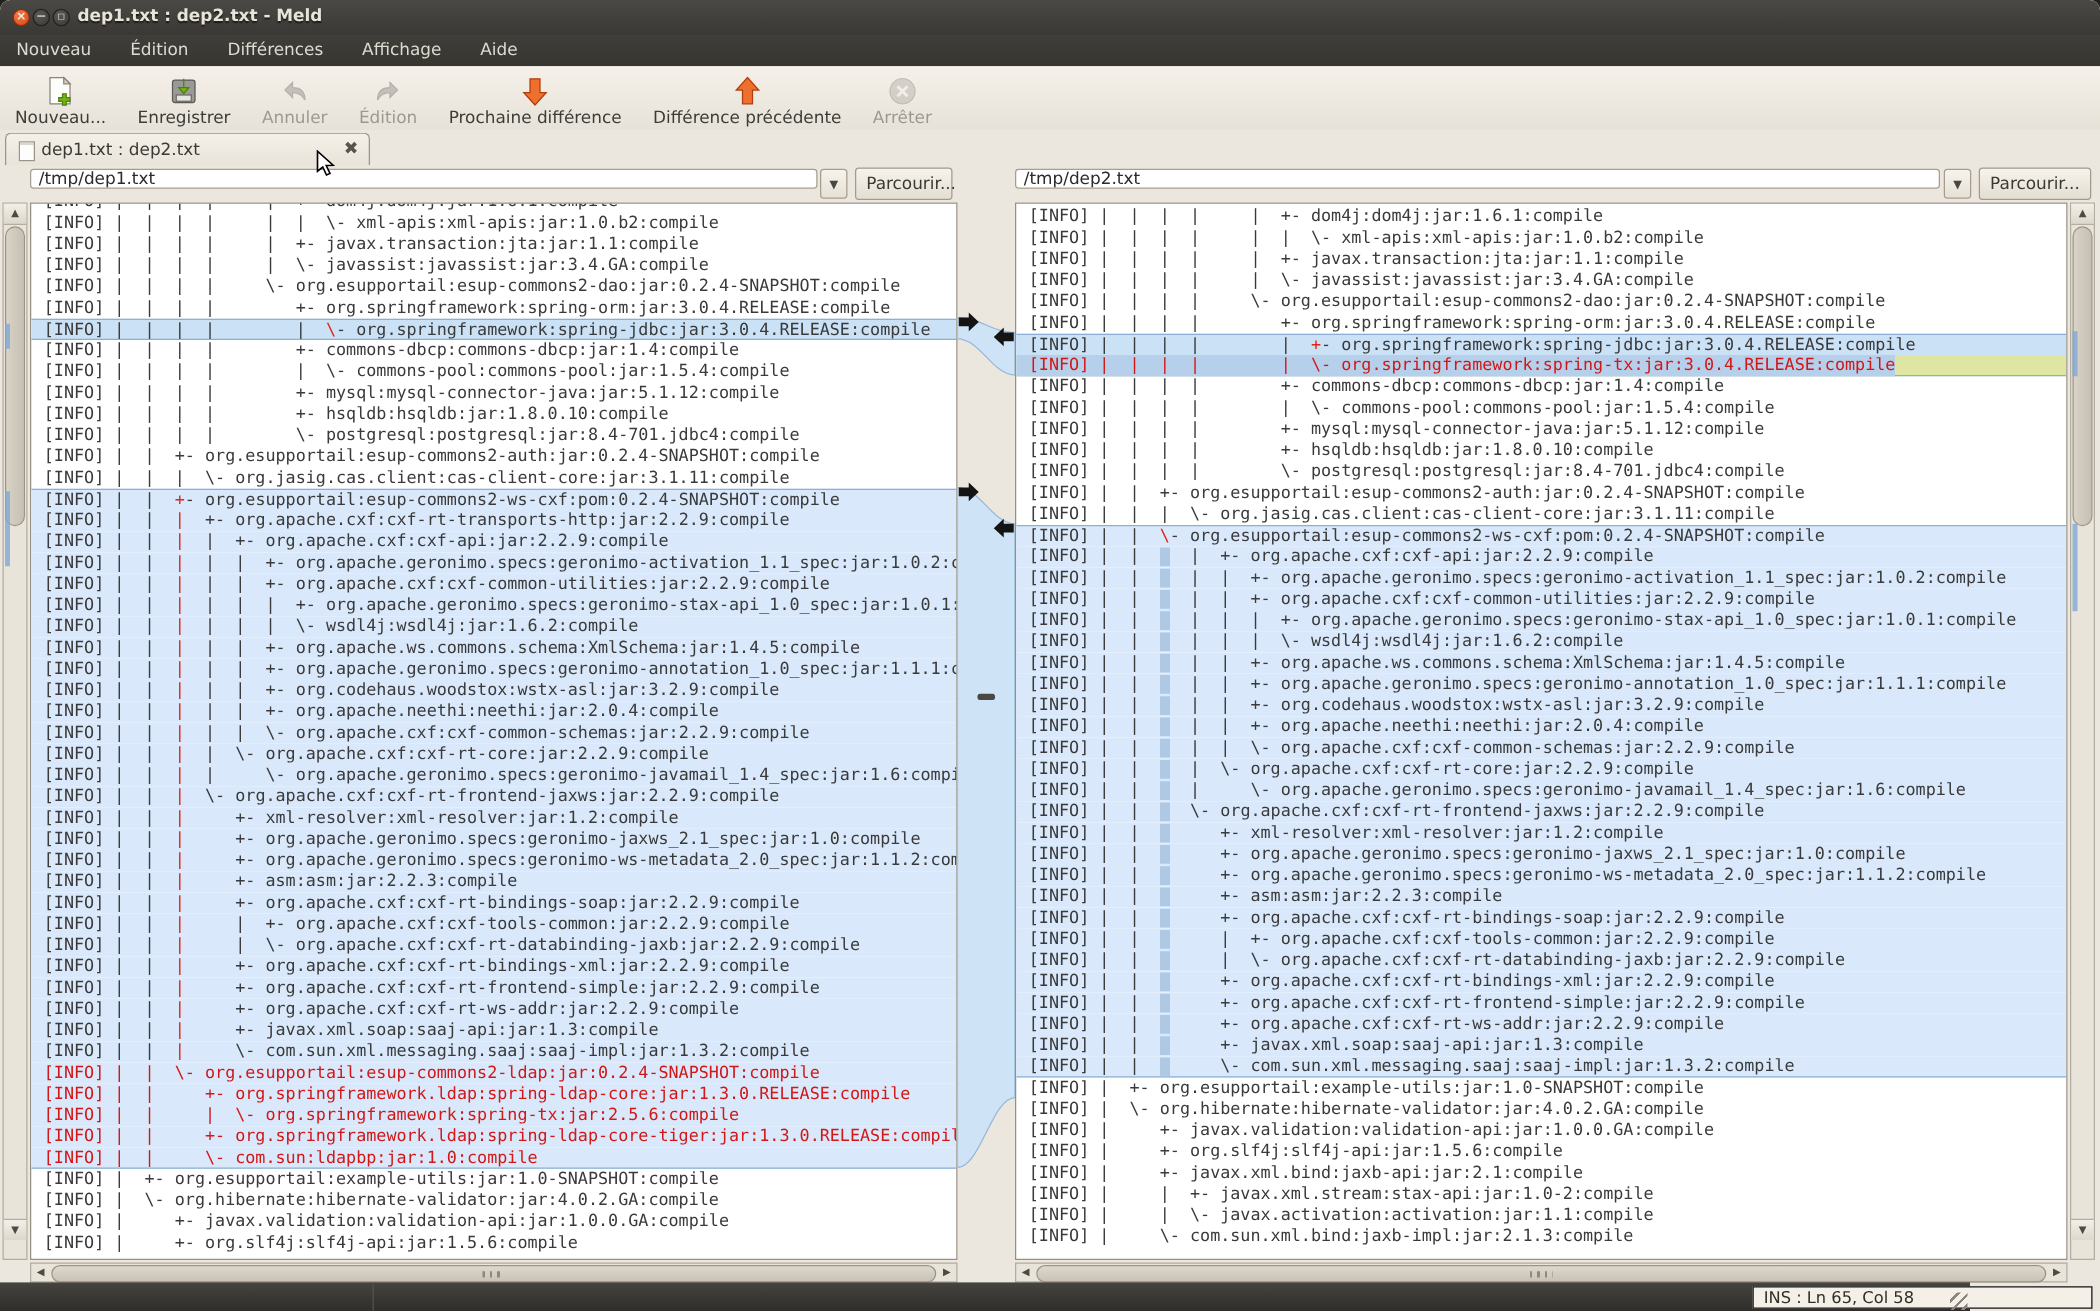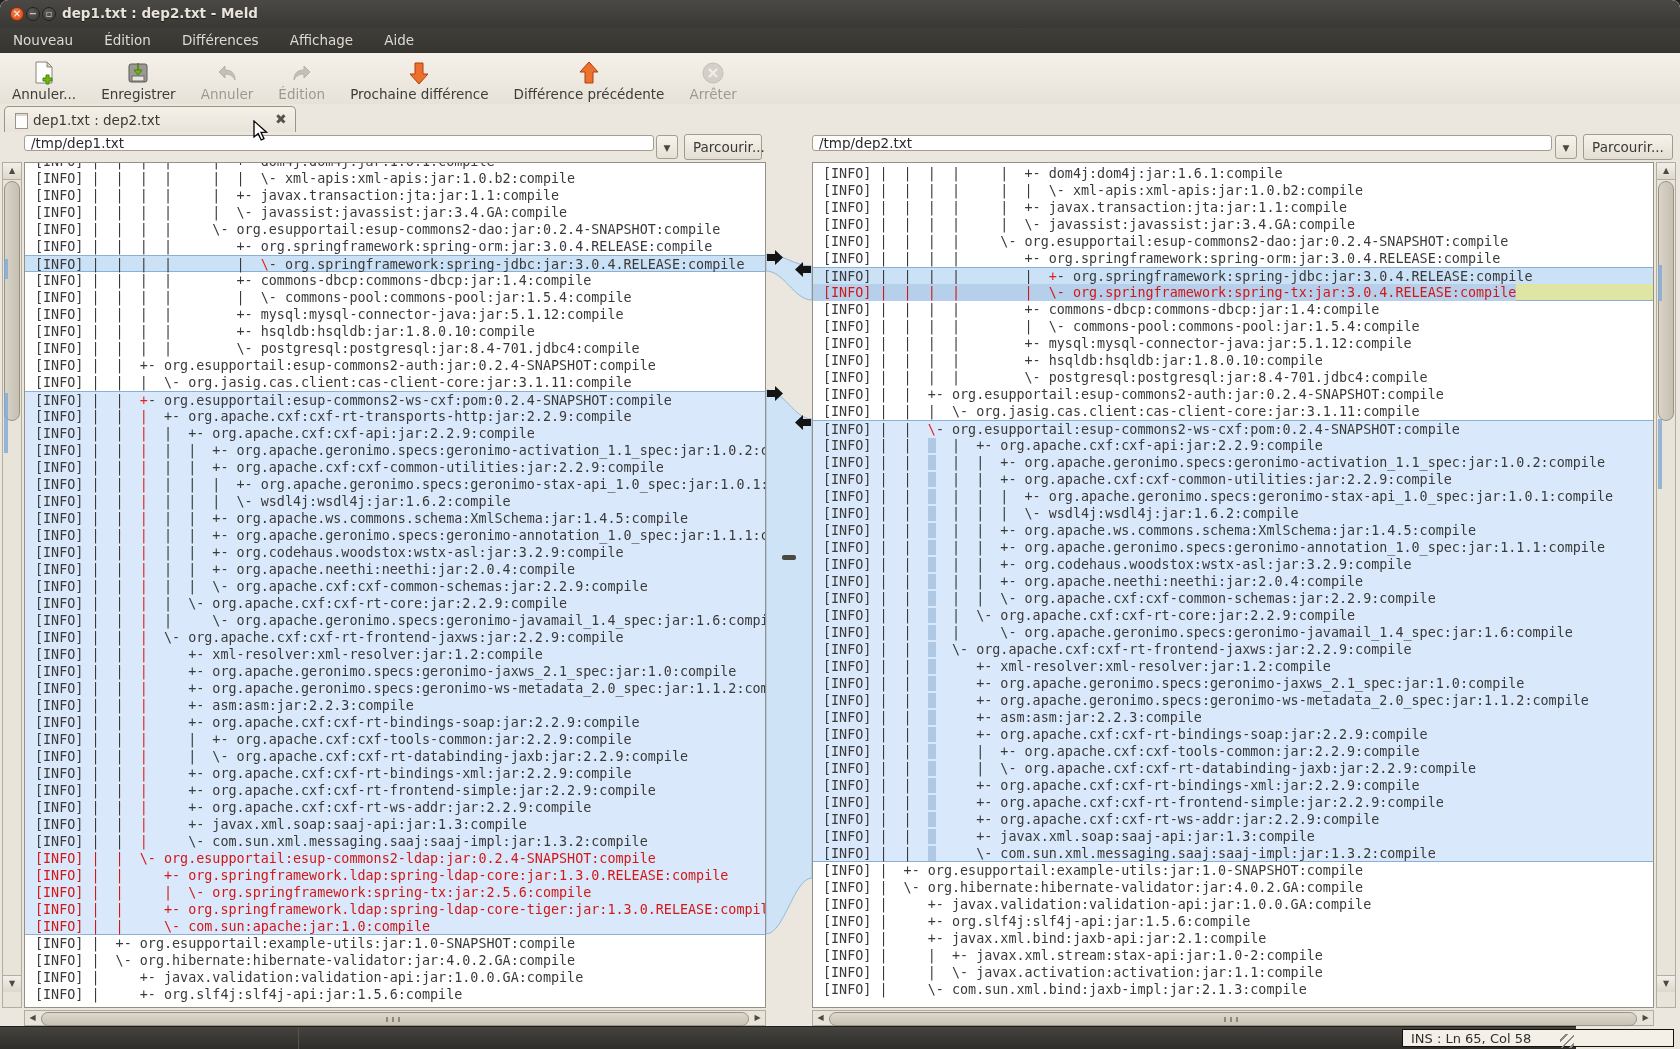--- a/index.html
+++ b/index.html
@@ -119,21 +119,21 @@
 
   <div id="toolbar">
     <div class="tbtn">
       <span class="ticon">
         <svg width="22" height="24" viewBox="0 0 22 24">
             <path d="M3 1h11l5 5v16H3z" fill="#fdfdfb" stroke="#8a8578"></path>
             <path d="M14 1l5 5h-5z" fill="#d8d4c8" stroke="#8a8578"></path>
             <path d="M13 14h3v3h3v3h-3v3h-3v-3h-3v-3h3z" fill="#73b514" stroke="#4e8009"></path>
           </svg>
       </span>
-      <span>Annuler...</span>
+      <span>Nouveau...</span>
     </div>
     <div class="tbtn">
       <span class="ticon">
         <svg width="24" height="24" viewBox="0 0 24 24">
             <rect x="3" y="3" width="18" height="18" rx="2" fill="#9a9994" stroke="#5c5b57"></rect>
             <rect x="6" y="15" width="12" height="5" fill="#e8e6e0" stroke="#6b6a66"></rect>
             <path d="M12 3v7h4l-4 5-4-5h4z" fill="#73b514" stroke="#4e8009" transform="translate(0,-1)"></path>
           </svg>
       </span>
       <span>Enregistrer</span>
@@ -246,21 +246,21 @@
         <div class="row chg"><span>[INFO] |  |  </span><span class="mark-red">|</span><span>     |  \- org.apache.cxf:cxf-rt-databinding-jaxb:jar:2.2.9:compile</span></div>
         <div class="row chg"><span>[INFO] |  |  </span><span class="mark-red">|</span><span>     +- org.apache.cxf:cxf-rt-bindings-xml:jar:2.2.9:compile</span></div>
         <div class="row chg"><span>[INFO] |  |  </span><span class="mark-red">|</span><span>     +- org.apache.cxf:cxf-rt-frontend-simple:jar:2.2.9:compile</span></div>
         <div class="row chg"><span>[INFO] |  |  </span><span class="mark-red">|</span><span>     +- org.apache.cxf:cxf-rt-ws-addr:jar:2.2.9:compile</span></div>
         <div class="row chg"><span>[INFO] |  |  </span><span class="mark-red">|</span><span>     +- javax.xml.soap:saaj-api:jar:1.3:compile</span></div>
         <div class="row chg"><span>[INFO] |  |  </span><span class="mark-red">|</span><span>     \- com.sun.xml.messaging.saaj:saaj-impl:jar:1.3.2:compile</span></div>
         <div class="row del">[INFO] |  |  \- org.esupportail:esup-commons2-ldap:jar:0.2.4-SNAPSHOT:compile</div>
         <div class="row del">[INFO] |  |     +- org.springframework.ldap:spring-ldap-core:jar:1.3.0.RELEASE:compile</div>
         <div class="row del">[INFO] |  |     |  \- org.springframework:spring-tx:jar:2.5.6:compile</div>
         <div class="row del">[INFO] |  |     +- org.springframework.ldap:spring-ldap-core-tiger:jar:1.3.0.RELEASE:compile</div>
-        <div class="row del last">[INFO] |  |     \- com.sun:apache:jar:1.0:compile</div>
+        <div class="row del last">[INFO] |  |     \- com.sun:ldapbp:jar:1.0:compile</div>
         <div class="row ">[INFO] |  +- org.esupportail:example-utils:jar:1.0-SNAPSHOT:compile</div>
         <div class="row ">[INFO] |  \- org.hibernate:hibernate-validator:jar:4.0.2.GA:compile</div>
         <div class="row ">[INFO] |     +- javax.validation:validation-api:jar:1.0.0.GA:compile</div>
         <div class="row ">[INFO] |     +- org.slf4j:slf4j-api:jar:1.5.6:compile</div>
       </div>
   </div>
 
   <div id="gutter">
     <svg width="46" height="846" viewBox="0 0 46 846">
       <path d="M0,92 C18,92 28,104 46,104 L46,138 C28,138 18,109 0,109 Z" fill="#cfe3f7" stroke="#94b8da"></path>

